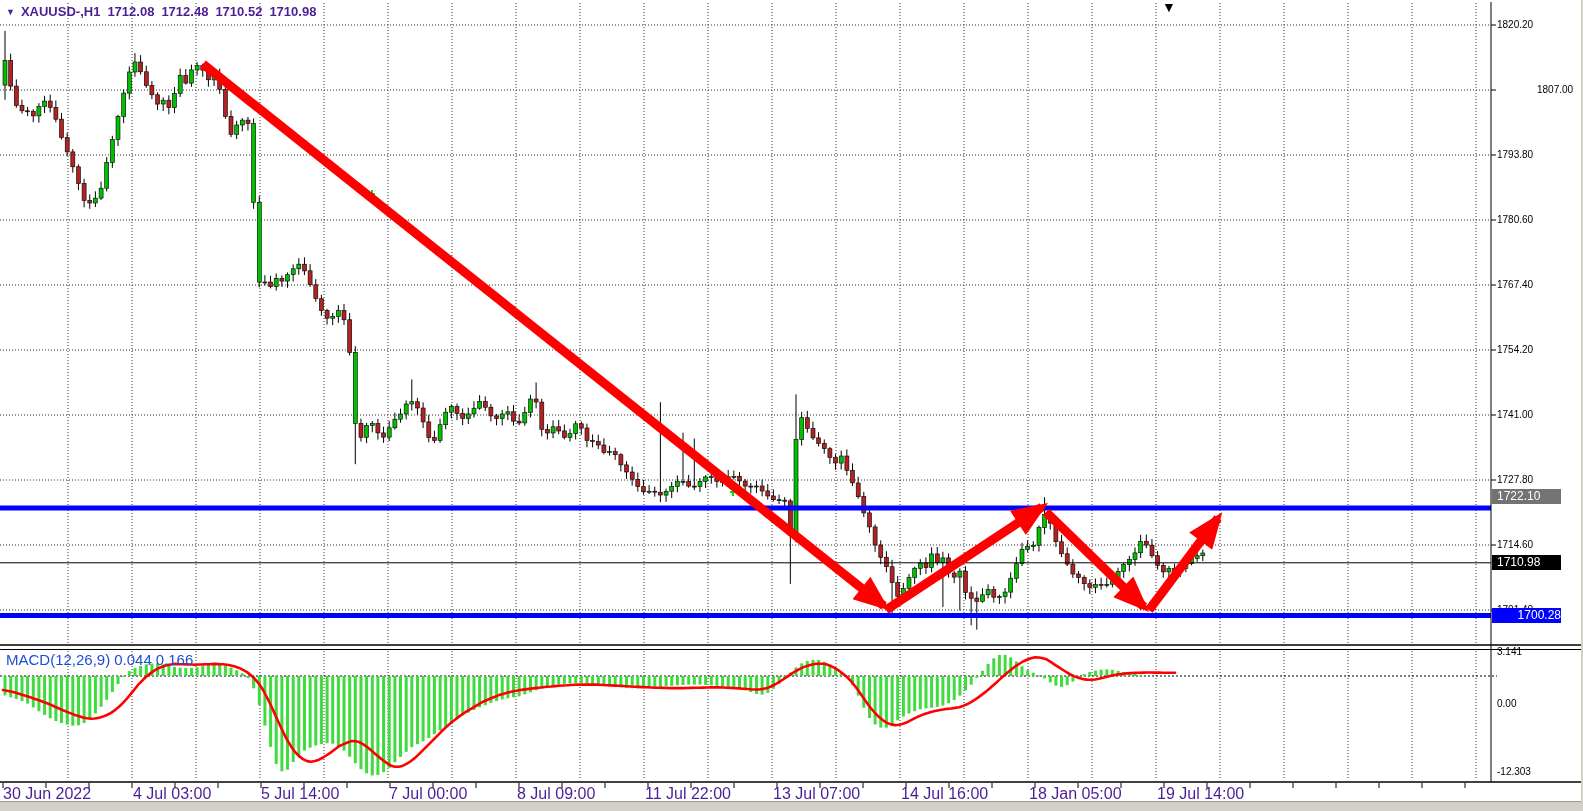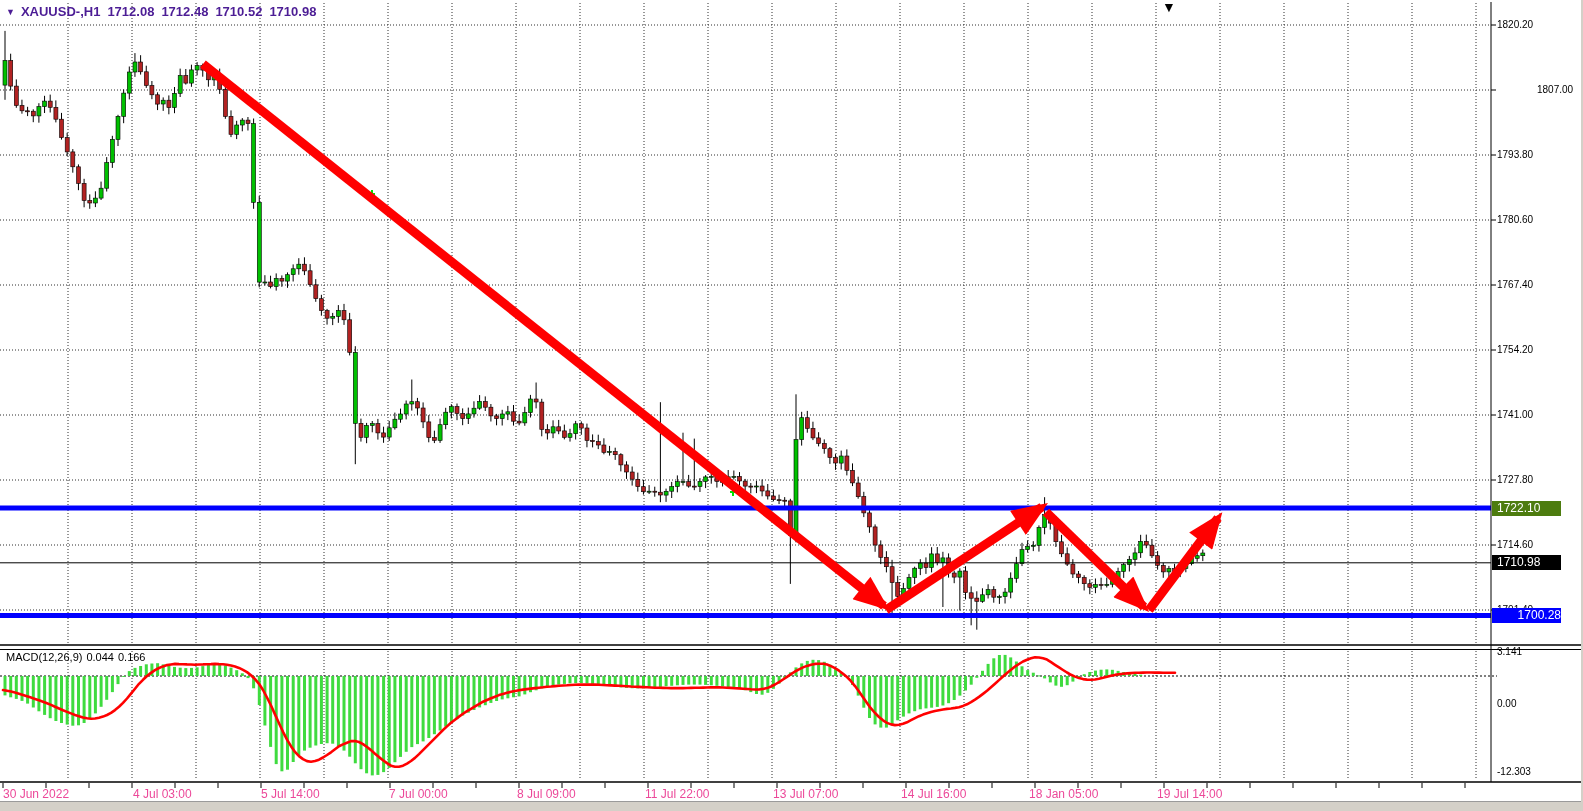--- a/index.html
+++ b/index.html
@@ -6,28 +6,28 @@
   #app{position:relative;width:1583px;height:811px;background:#ffffff;overflow:hidden;
        font-family:"Liberation Sans",sans-serif;}
   #topstrip{position:absolute;left:0;top:0;width:1583px;height:2px;background:#b8b8b8;}
   #rightstrip{position:absolute;right:0;top:0;width:2px;height:811px;background:#d4d0c8;}
   #bottomstrip{position:absolute;left:0;top:801px;width:1583px;height:10px;background:#d4d0c8;border-top:1px solid #9a9a9a;}
   #svgwrap{position:absolute;left:0;top:0;width:1583px;height:811px;}
   .hdr{position:absolute;left:6px;top:4px;font-size:13px;font-weight:700;color:#4c1d95;white-space:nowrap;z-index:5;}
   .hdr .num{margin-left:7px;}
   .hdr .sym{margin-left:6px;}
   .tri{font-size:9px;position:relative;top:-1px;cursor:pointer;}
-  .macdhdr{position:absolute;left:6px;top:651px;font-size:11px;color:#000000;white-space:nowrap;z-index:5;}
+  .macdhdr{position:absolute;left:6px;top:651px;font-size:15px;color:#1d4ed8;white-space:nowrap;z-index:5;}
   .macdhdr span{margin-right:4px;}
   .shiftmark{position:absolute;left:1162px;top:0px;font-size:14px;color:#000;z-index:5;line-height:14px;}
   .axis-label{position:absolute;left:1497px;height:16px;line-height:16px;font-size:10px;color:#000;white-space:nowrap;z-index:4;}
-  .date-label{position:absolute;top:787px;height:14px;line-height:14px;font-size:12px;color:#ec4899;white-space:nowrap;z-index:4;}
+  .date-label{position:absolute;top:787px;height:14px;line-height:14px;font-size:16px;color:#4c1d95;white-space:nowrap;z-index:4;}
   .badge{position:absolute;left:1492px;width:64px;height:15px;line-height:15px;font-size:12px;
          color:#fff;padding-left:5px;z-index:6;}
-  .badge.res{top:501px;background:#4d7c0f;}
+  .badge.res{top:489px;background:#737373;}
   .badge.cur{top:555px;background:#000000;}
   .badge.sup{top:608px;background:#0000FF;text-align:right;}
 </style>
 </head>
 <body>
 
 <div id="app">
   <div id="topstrip"></div>
 
   <div id="svgwrap"><svg xmlns="http://www.w3.org/2000/svg" width="1583" height="811">

